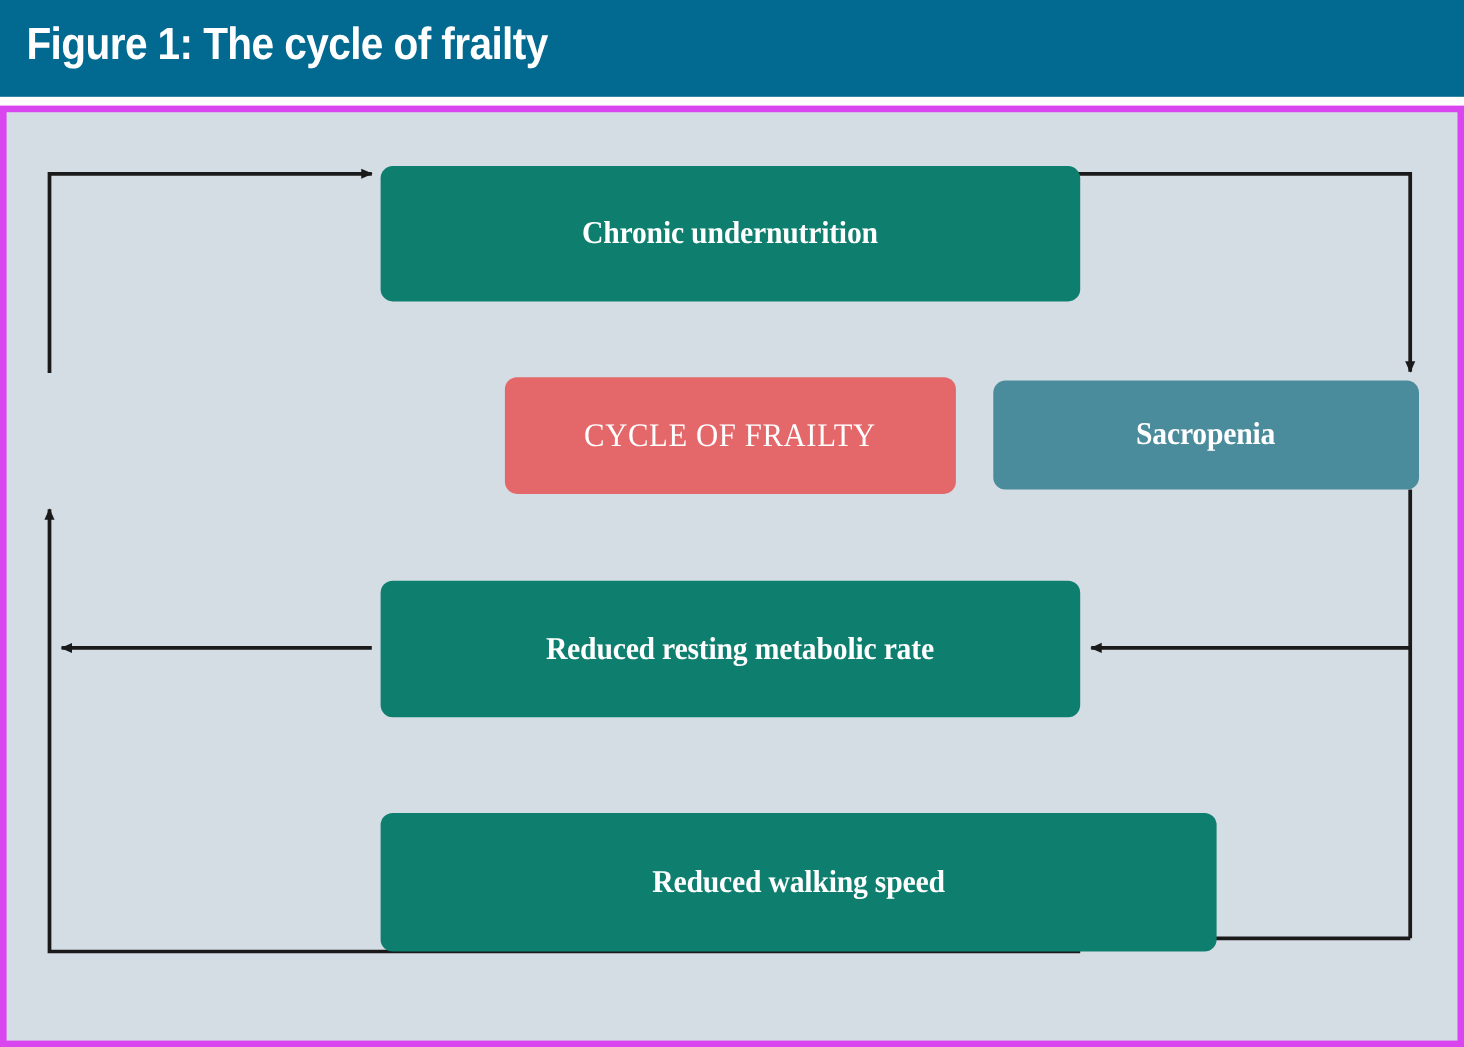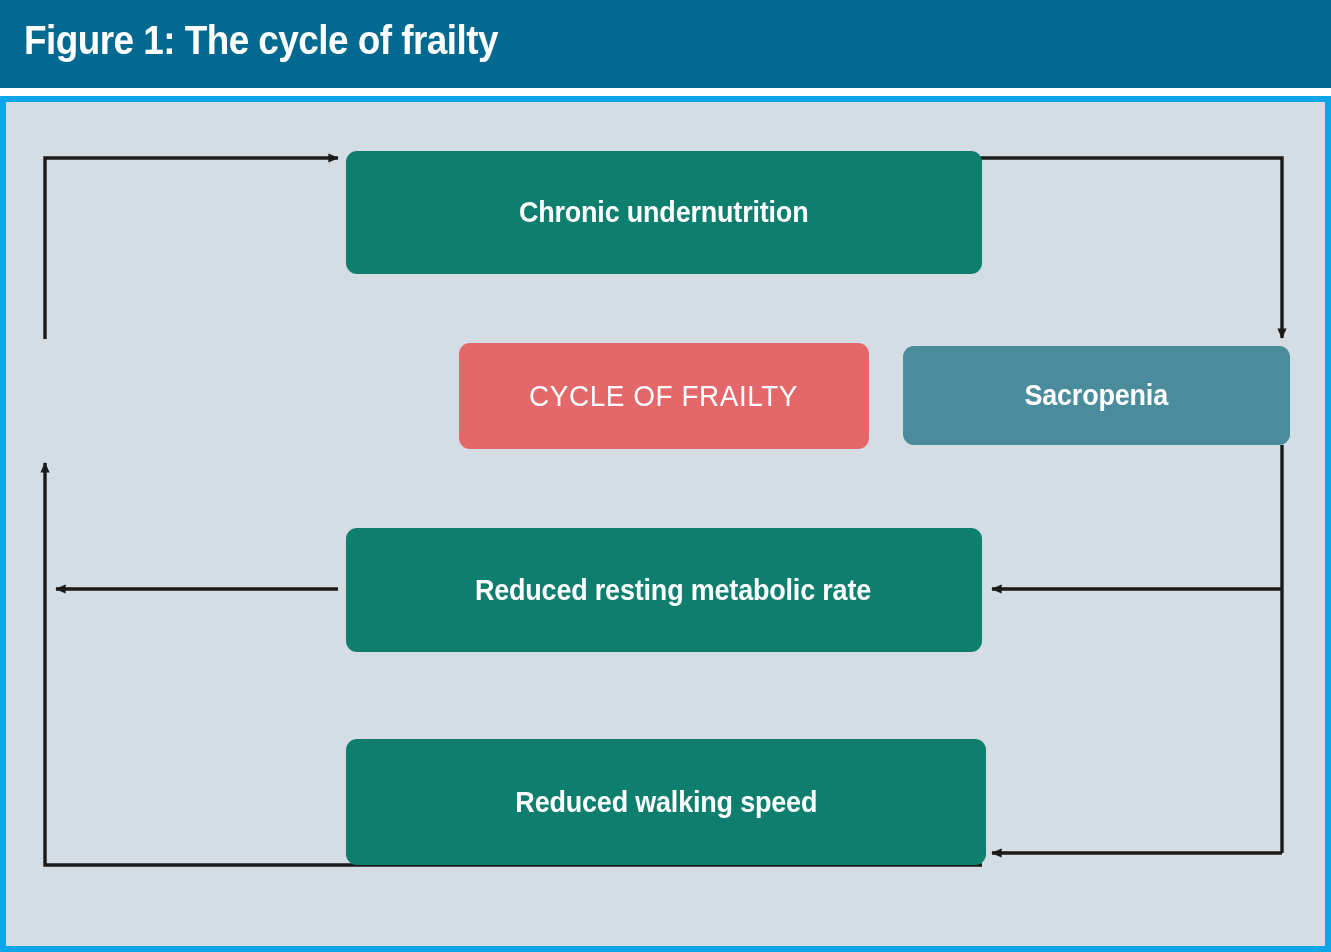--- a/index.html
+++ b/index.html
@@ -45,23 +45,24 @@
     transform-origin: left top;
   }
 
   
   #diagram-panel {
     position: absolute;
     left: 0;
     top: 96px;
     width: 1331px;
     height: 856px;
-    background: #0ea5e9;
+    background: #d946ef;
     box-sizing: border-box;
     padding: 6px;
+    font-family: Liberation Serif, serif;
   }
   #diagram-canvas {
     position: relative;
     width: 100%;
     height: 100%;
     background: #d4dce4;
     overflow: hidden;
   }
 
   
@@ -118,21 +119,21 @@
   #box-cycle-of-frailty {
     left: 453px; top: 241px; width: 410px; height: 106px;
   }
   #box-sacropenia {
     left: 897px; top: 244px; width: 387px; height: 99px;
   }
   #box-reduced-resting-metabolic-rate {
     left: 340px; top: 426px; width: 636px; height: 124px; padding-left: 31px;
   }
   #box-reduced-walking-speed {
-    left: 340px; top: 637px; width: 640px; height: 126px;
+    left: 340px; top: 637px; width: 760px; height: 126px;
   }
 </style>
 </head>
 <body>
 
 <div id="figure-root">
 
   <div id="header-bar">
     <div id="figure-title">Figure 1: The cycle of frailty</div>
   </div>

